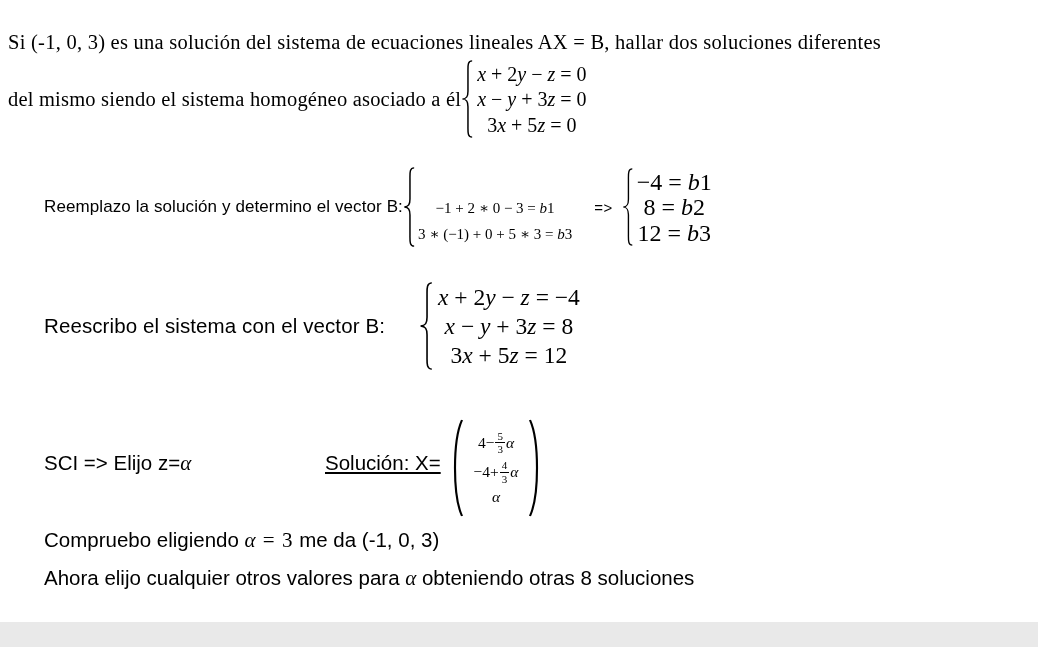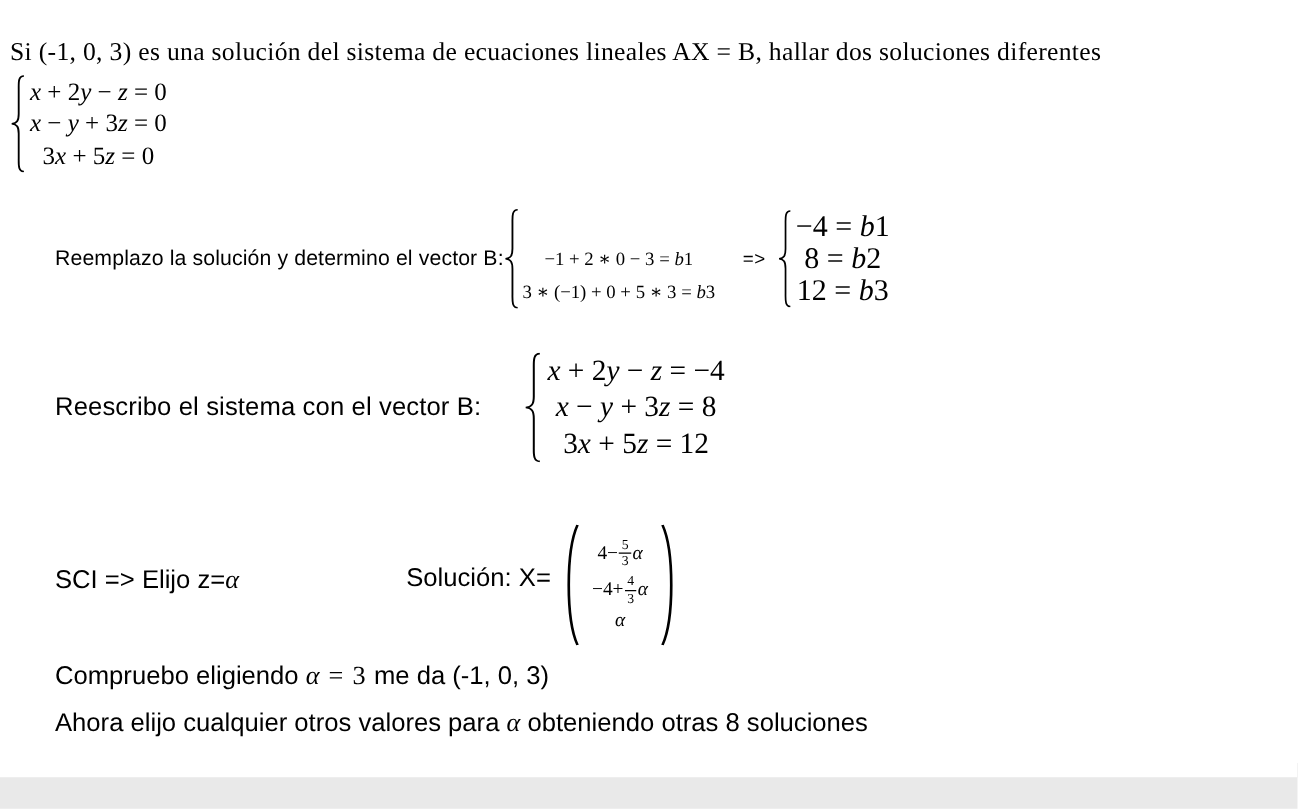--- a/index.html
+++ b/index.html
@@ -47,21 +47,21 @@
   .step-replace .label{font-size:17px;letter-spacing:0.1px;}
   .arrow{font-size:15px;margin-left:22px;margin-right:9px;letter-spacing:0.5px;}
   .step-rewrite{
     left:44px;top:281px;height:89px;
     display:flex;align-items:center;white-space:nowrap;
   }
   .step-rewrite .label{font-size:20.5px;letter-spacing:0.1px;}
   .step-rewrite .system{margin-left:34px;}
   
   .sci-line{left:44px;top:451px;font-size:20.5px;white-space:nowrap;}
-  .sol-label{left:325px;top:451px;font-size:20.5px;white-space:nowrap;}
+  .sol-label{left:325px;top:451px;font-size:20.5px;white-space:nowrap;text-decoration:underline;}
   .alpha{
     font-family:"Liberation Serif","DejaVu Serif",serif;
     font-style:italic;font-size:21px;
   }
   .vector{
     left:448px;top:419px;height:98px;
     display:flex;align-items:center;
   }
   .vec-col{
     display:flex;flex-direction:column;align-items:center;justify-content:center;
@@ -87,20 +87,21 @@
   .final-line{left:44px;top:566px;font-size:20.5px;white-space:nowrap;}
 </style>
 </head>
 <body>
 
 <div class="page">
 
   <div class="abs p-line1 serif">Si (-1, 0, 3) es una solución del sistema de ecuaciones lineales AX = B, hallar dos soluciones diferentes</div>
 
   <div class="abs p-row2">
+    <span class="p-text serif">del mismo siendo el sistema homogéneo asociado a él</span>
     <div class="system">
       <svg class="brace-svg" width="13" height="78" viewBox="0 0 14 100" preserveAspectRatio="none">
         <path d="M12 1 C7 1 7.5 8 7.5 14 L7.5 40 C7.5 47 6 49.5 1.5 50 C6 50.5 7.5 53 7.5 60 L7.5 86 C7.5 92 7 99 12 99" fill="none" stroke="#000" stroke-width="1.6"></path>
       </svg>
       <div class="eqcol eq-top">
         <div><i>x</i> + 2<i>y</i> − <i>z</i> = 0</div>
         <div><i>x</i> − <i>y</i> + 3<i>z</i> = 0</div>
         <div>3<i>x</i> + 5<i>z</i> = 0</div>
       </div>
     </div>

